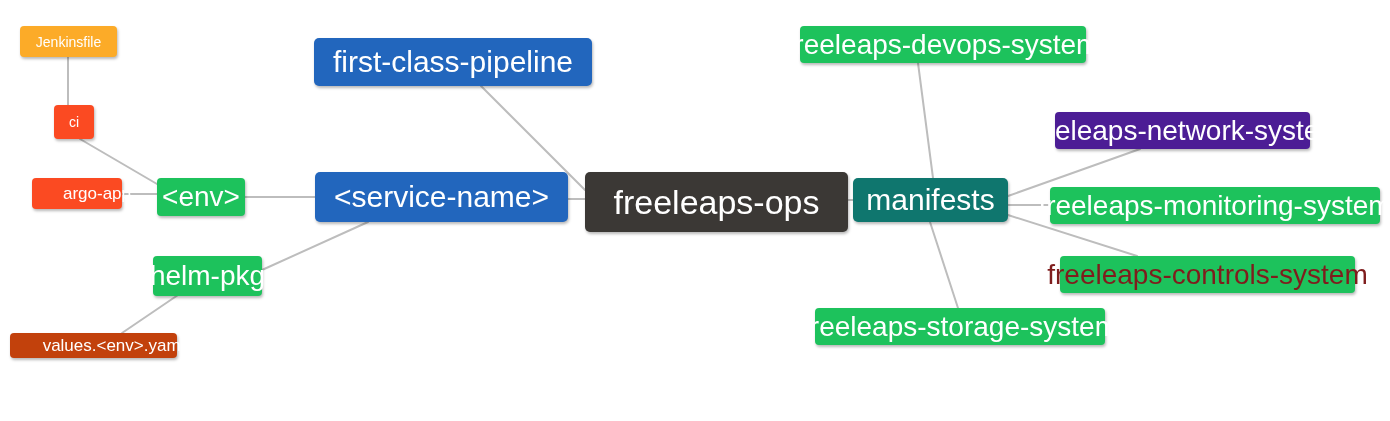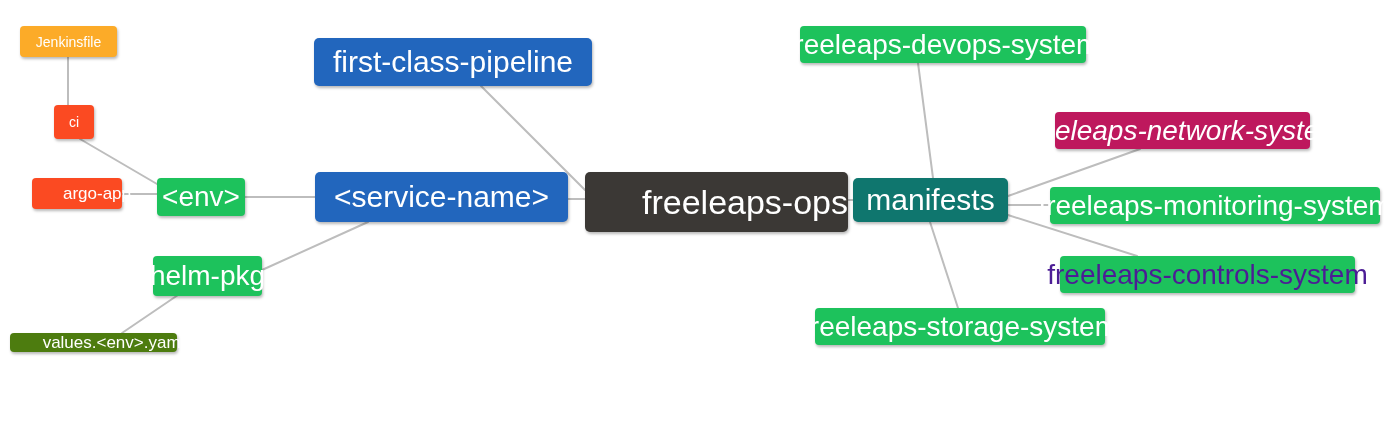--- a/index.html
+++ b/index.html
@@ -33,21 +33,21 @@
     box-shadow:1px 2px 3px rgba(0,0,0,0.28);
     user-select:none;
     cursor:default;
   }
   .node .label{
     display:block;
     white-space:nowrap;
     letter-spacing:0px;
   }
   
-  .lvl-root{ font-size:34px; border-radius:5px;justify-content:flex-end; }
+  .lvl-root{ font-size:34px; border-radius:5px; }
   
   .lvl-1{ font-size:30px; border-radius:5px; }
   
   .lvl-2{ font-size:28px; border-radius:4px; }
   
   .lvl-3{ font-size:17px; border-radius:4px;padding-left:40px; }
   .lvl-4{ font-size:14px; border-radius:4px; }
 </style>
 </head>
 <body>
@@ -90,32 +90,32 @@
       </div>
       <div class="node lvl-4" style="left: 20px; top: 26px; width: 97px; height: 31px; background: rgb(252, 171, 40); color: rgb(255, 255, 255);">
         <span class="label">Jenkinsfile</span>
       </div>
       <div class="node lvl-4" style="left: 54px; top: 105px; width: 40px; height: 34px; background: rgb(251, 74, 34); color: rgb(255, 255, 255);">
         <span class="label">ci</span>
       </div>
       <div class="node lvl-3" style="left: 32px; top: 178px; width: 90px; height: 31px; background: rgb(251, 74, 34); color: rgb(255, 255, 255);">
         <span class="label">argo-app</span>
       </div>
-      <div class="node lvl-3" style="left: 10px; top: 333px; width: 167px; height: 19px; background: #4d7c0f; color: rgb(255, 255, 255);">
+      <div class="node lvl-3" style="left: 10px; top: 333px; width: 167px; height: 25px; background: #c2410c; color: rgb(255, 255, 255);">
         <span class="label">values.&lt;env&gt;.yaml</span>
       </div>
       <div class="node lvl-2" style="left: 800px; top: 26px; width: 286px; height: 37px; background: rgb(29, 194, 92); color: rgb(255, 255, 255);">
         <span class="label">freeleaps-devops-system</span>
       </div>
-      <div class="node lvl-2" style="left: 1055px; top: 112px; width: 255px; height: 37px; background: #be185d; color: rgb(255, 255, 255); font-style: italic;">
+      <div class="node lvl-2" style="left: 1055px; top: 112px; width: 255px; height: 37px; background: #4c1d95; color: rgb(255, 255, 255);">
         <span class="label">freeleaps-network-system</span>
       </div>
       <div class="node lvl-2" style="left: 1050px; top: 187px; width: 330px; height: 37px; background: rgb(29, 194, 92); color: rgb(255, 255, 255);">
         <span class="label">freeleaps-monitoring-system</span>
       </div>
-      <div class="node lvl-2" style="left: 1060px; top: 256px; width: 295px; height: 37px; background: rgb(29, 194, 92); color: #4c1d95;">
+      <div class="node lvl-2" style="left: 1060px; top: 256px; width: 295px; height: 37px; background: rgb(29, 194, 92); color: #7f1d1d;">
         <span class="label">freeleaps-controls-system</span>
       </div>
       <div class="node lvl-2" style="left: 815px; top: 308px; width: 290px; height: 37px; background: rgb(29, 194, 92); color: rgb(255, 255, 255);">
         <span class="label">freeleaps-storage-system</span>
       </div>
     </div>
 </div>
 
 </body></html>

